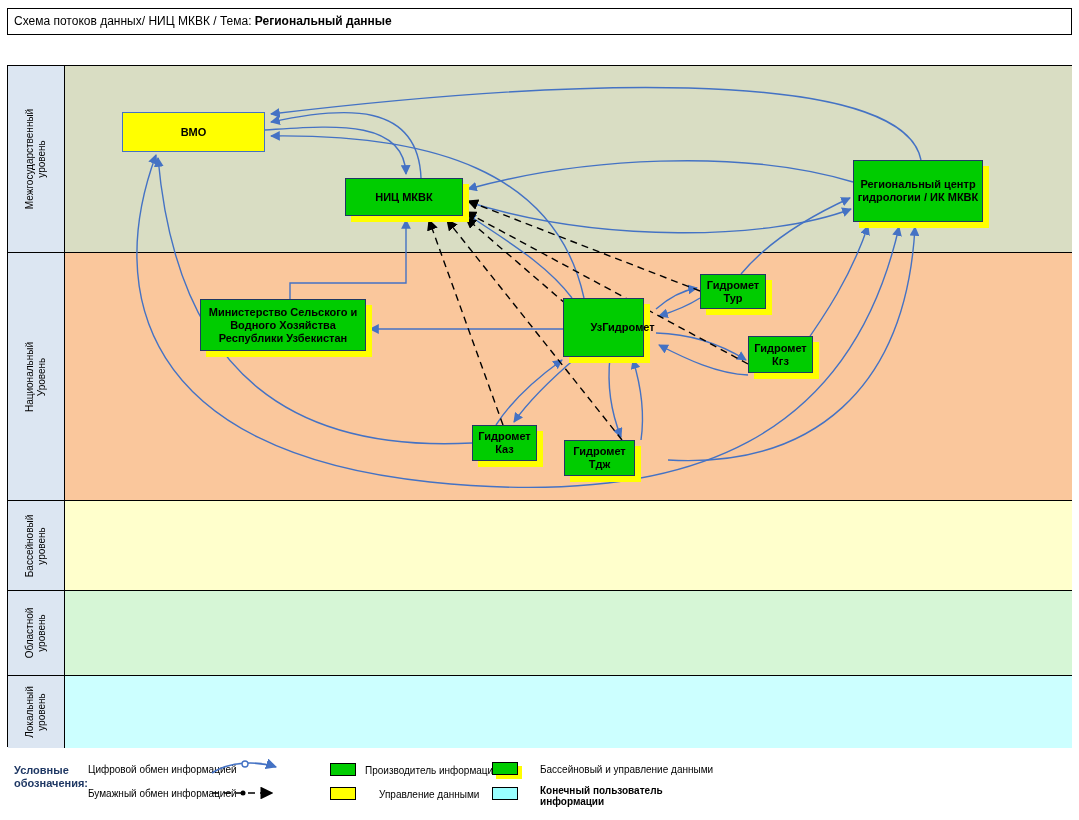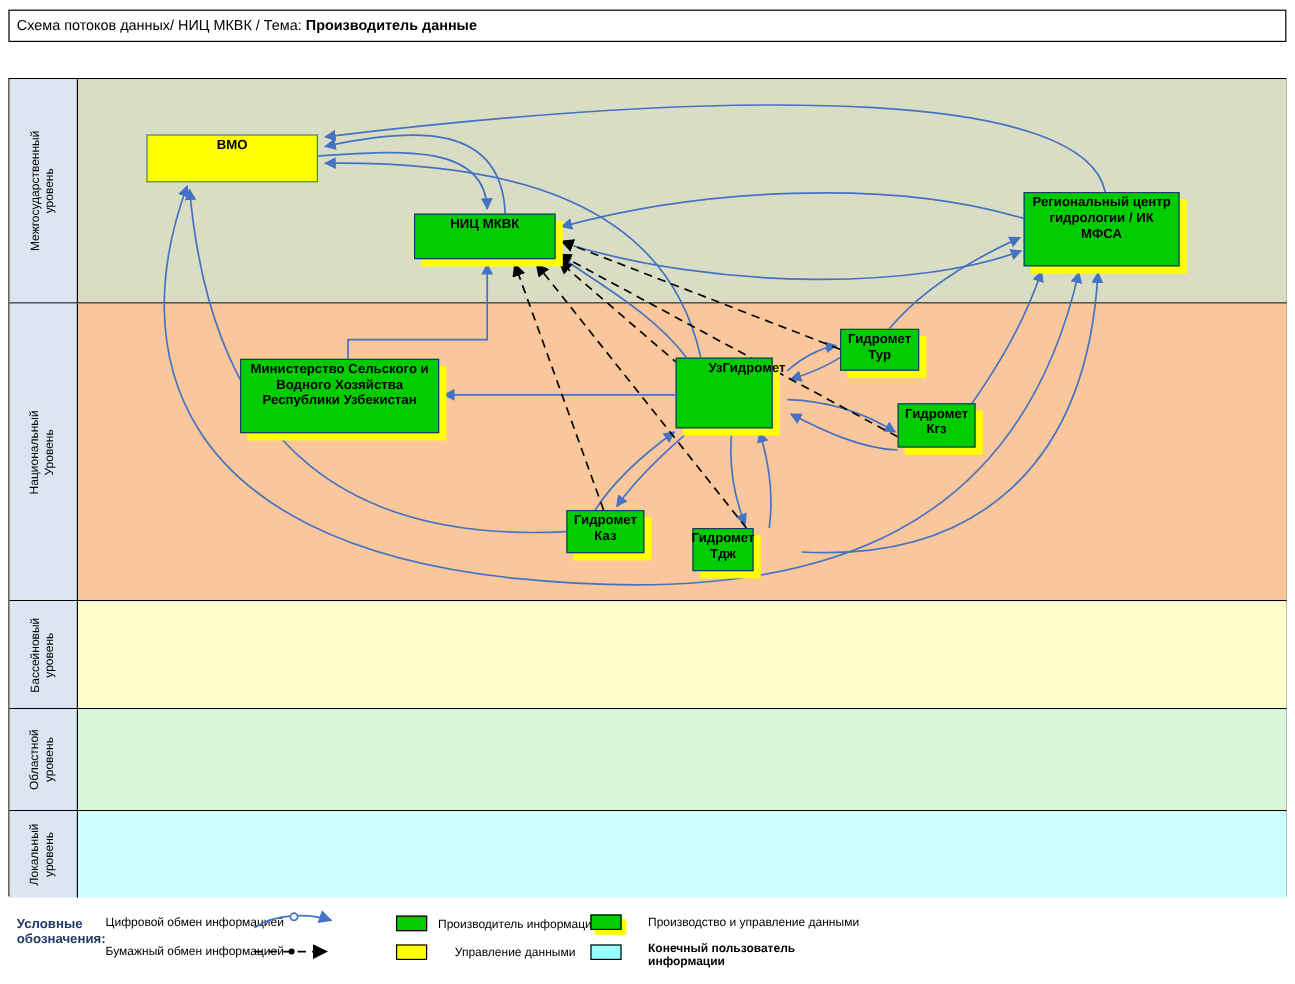--- a/index.html
+++ b/index.html
@@ -37,21 +37,21 @@
   .b3{background:#ffffcc;}
   .b4{background:#d6f6d6;}
   .b5{background:#ccffff;border-bottom:none;}
   
   .arrows{position:absolute;left:0;top:0;z-index:2;pointer-events:none;}
   .blue{stroke:#4472c4;stroke-width:1.4;fill:none;}
   .dash{stroke:#000;stroke-width:1.4;fill:none;stroke-dasharray:7 5;}
   
   .node{
     position:absolute;z-index:3;box-sizing:border-box;
-    display:flex;align-items:flex-start;justify-content:center;text-align:center;
+    display:flex;align-items:center;justify-content:center;text-align:center;
     font-size:11px;font-weight:bold;line-height:13px;padding:2px;
     border:1px solid #1f3864;
   }
   .node.green{background:#00cc00;}
   .node.yellow{background:#ffff00;border-color:#4472c4;}
   .node.shadow{box-shadow:6px 6px 0 0 #ffff00;}
   
   .legend{position:absolute;left:0;top:752px;width:901px;height:68px;z-index:3;font-size:10px;}
   .leg-head{
     position:absolute;left:14px;top:12px;width:80px;
@@ -65,21 +65,21 @@
   .leg-rect.green{background:#00cc00;}
   .leg-rect.yellow{background:#ffff00;}
   .leg-rect.cyan{background:#99ffff;}
   .leg-rect.shadowed{box-shadow:4px 4px 0 0 #ffff00;}
   .leg-icon{position:absolute;}
 </style>
 </head>
 <body>
 
 <div class="titlebar">
-  <span>Схема потоков данных/ НИЦ МКВК / Тема: </span><b>Производитель данные</b>
+  <span>Схема потоков данных/ НИЦ МКВК / Тема: </span><b>Региональный данные</b>
 </div>
 
 <div class="stage">
   <div class="vcell" style="top:0;height:187px;">
       <span style="width:170px;">Межгосударственный уровень</span>
     </div>
   <div class="vcell" style="top:187px;height:248px;">
       <span style="width:110px;">Национальный Уровень</span>
     </div>
   <div class="vcell" style="top:435px;height:90px;">
@@ -141,38 +141,38 @@
   <path class="dash" d="M 622 440 L 447 220" marker-end="url(#mblack)"></path>
 </svg>
 
 <div class="node yellow" style="left:122px;top:112px;width:143px;height:40px;">
     <span>ВМО</span>
   </div>
 <div class="node green shadow" style="left:345px;top:178px;width:118px;height:38px;">
     <span>НИЦ МКВК</span>
   </div>
 <div class="node green shadow" style="left:853px;top:160px;width:130px;height:62px;">
-    <span>Региональный центр гидрологии / ИК МФСА</span>
+    <span>Региональный центр гидрологии / ИК МКВК</span>
   </div>
-<div class="node green shadow" style="left:200px;top:299px;width:166px;height:62px;">
+<div class="node green shadow" style="left:200px;top:299px;width:166px;height:52px;">
     <span>Министерство Сельского и Водного Хозяйства Республики Узбекистан</span>
   </div>
 <div class="node green shadow" style="left:563px;top:298px;width:81px;height:59px;padding-left:40px;">
     <span>УзГидромет</span>
   </div>
 <div class="node green shadow" style="left:700px;top:274px;width:66px;height:35px;">
     <span>Гидромет Тур</span>
   </div>
 <div class="node green shadow" style="left:748px;top:336px;width:65px;height:37px;">
     <span>Гидромет Кгз</span>
   </div>
 <div class="node green shadow" style="left:472px;top:425px;width:65px;height:36px;">
     <span>Гидромет Каз</span>
   </div>
-<div class="node green shadow" style="left:577px;top:440px;width:51px;height:36px;">
+<div class="node green shadow" style="left:564px;top:440px;width:71px;height:36px;">
     <span>Гидромет Тдж</span>
   </div>
 
 <div class="legend">
   <div class="leg-head">Условные обозначения:</div>
 
   <div class="leg-text" style="left:88px;top:12px;">Цифровой обмен информацией</div>
   <svg class="leg-icon" style="left:210px;top:6px;" width="75" height="20">
     <path d="M2 15 C 20 3, 48 3, 66 9" fill="none" stroke="#4472c4" stroke-width="1.6" marker-end="url(#mblue)"></path>
     <circle cx="35" cy="6" r="3" fill="#fff" stroke="#4472c4" stroke-width="1.4"></circle>
@@ -183,16 +183,16 @@
     <path d="M2 8 L 62 8" fill="none" stroke="#000" stroke-width="1.6" stroke-dasharray="7 5" marker-end="url(#mblack)"></path>
     <circle cx="33" cy="8" r="2.5" fill="#000"></circle>
   </svg>
 
   <div class="leg-rect green" style="left:330px;top:11px;"></div>
   <div class="leg-text" style="left:365px;top:13px;">Производитель информации</div>
   <div class="leg-rect yellow" style="left:330px;top:35px;"></div>
   <div class="leg-text" style="left:365px;top:37px;margin-left:14px;">Управление данными</div>
 
   <div class="leg-rect green shadowed" style="left:492px;top:10px;"></div>
-  <div class="leg-text" style="left:540px;top:12px;">Производство и управление данными</div>
+  <div class="leg-text" style="left:540px;top:12px;">Бассейновый и управление данными</div>
   <div class="leg-rect cyan" style="left:492px;top:35px;"></div>
   <div class="leg-text wrap" style="left:540px;top:33px;font-weight:bold;">Конечный пользователь информации</div>
 </div>
 
 </body></html>

